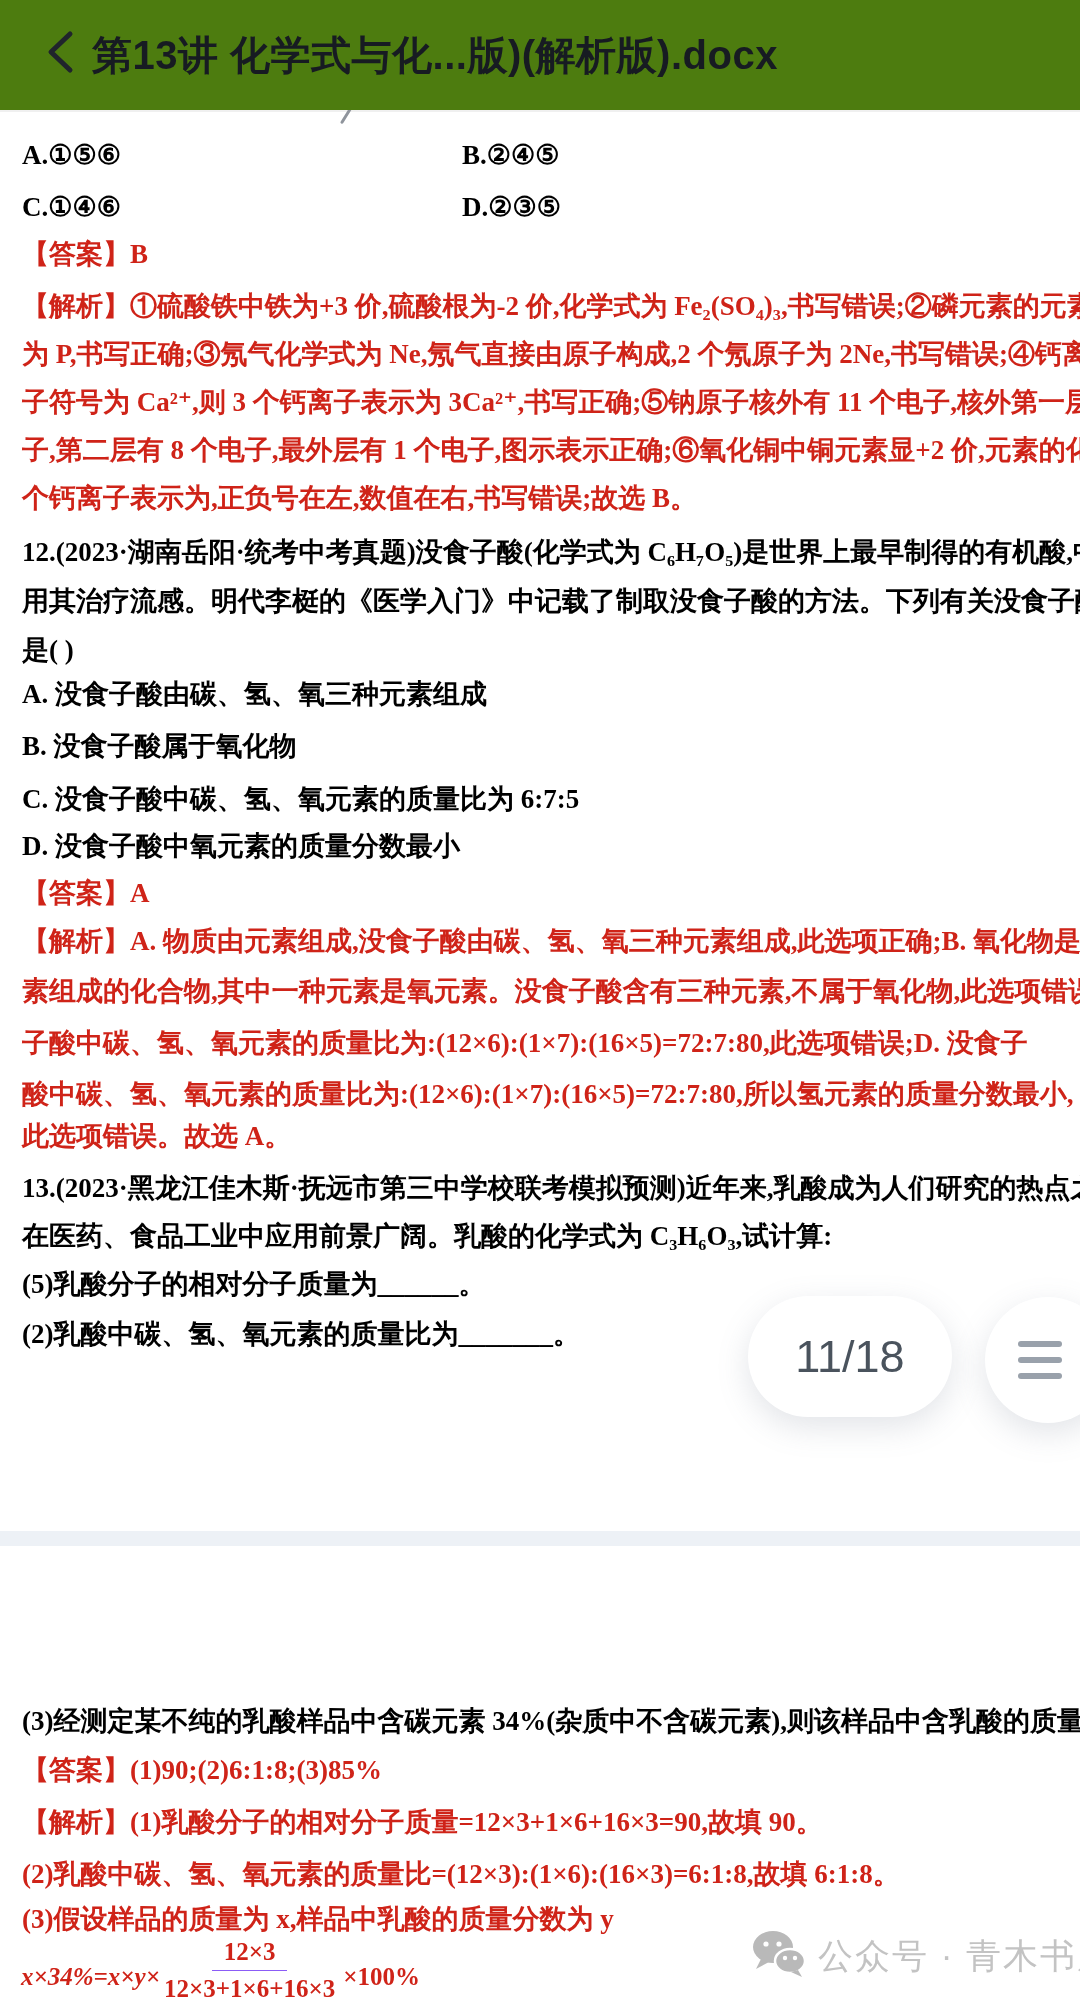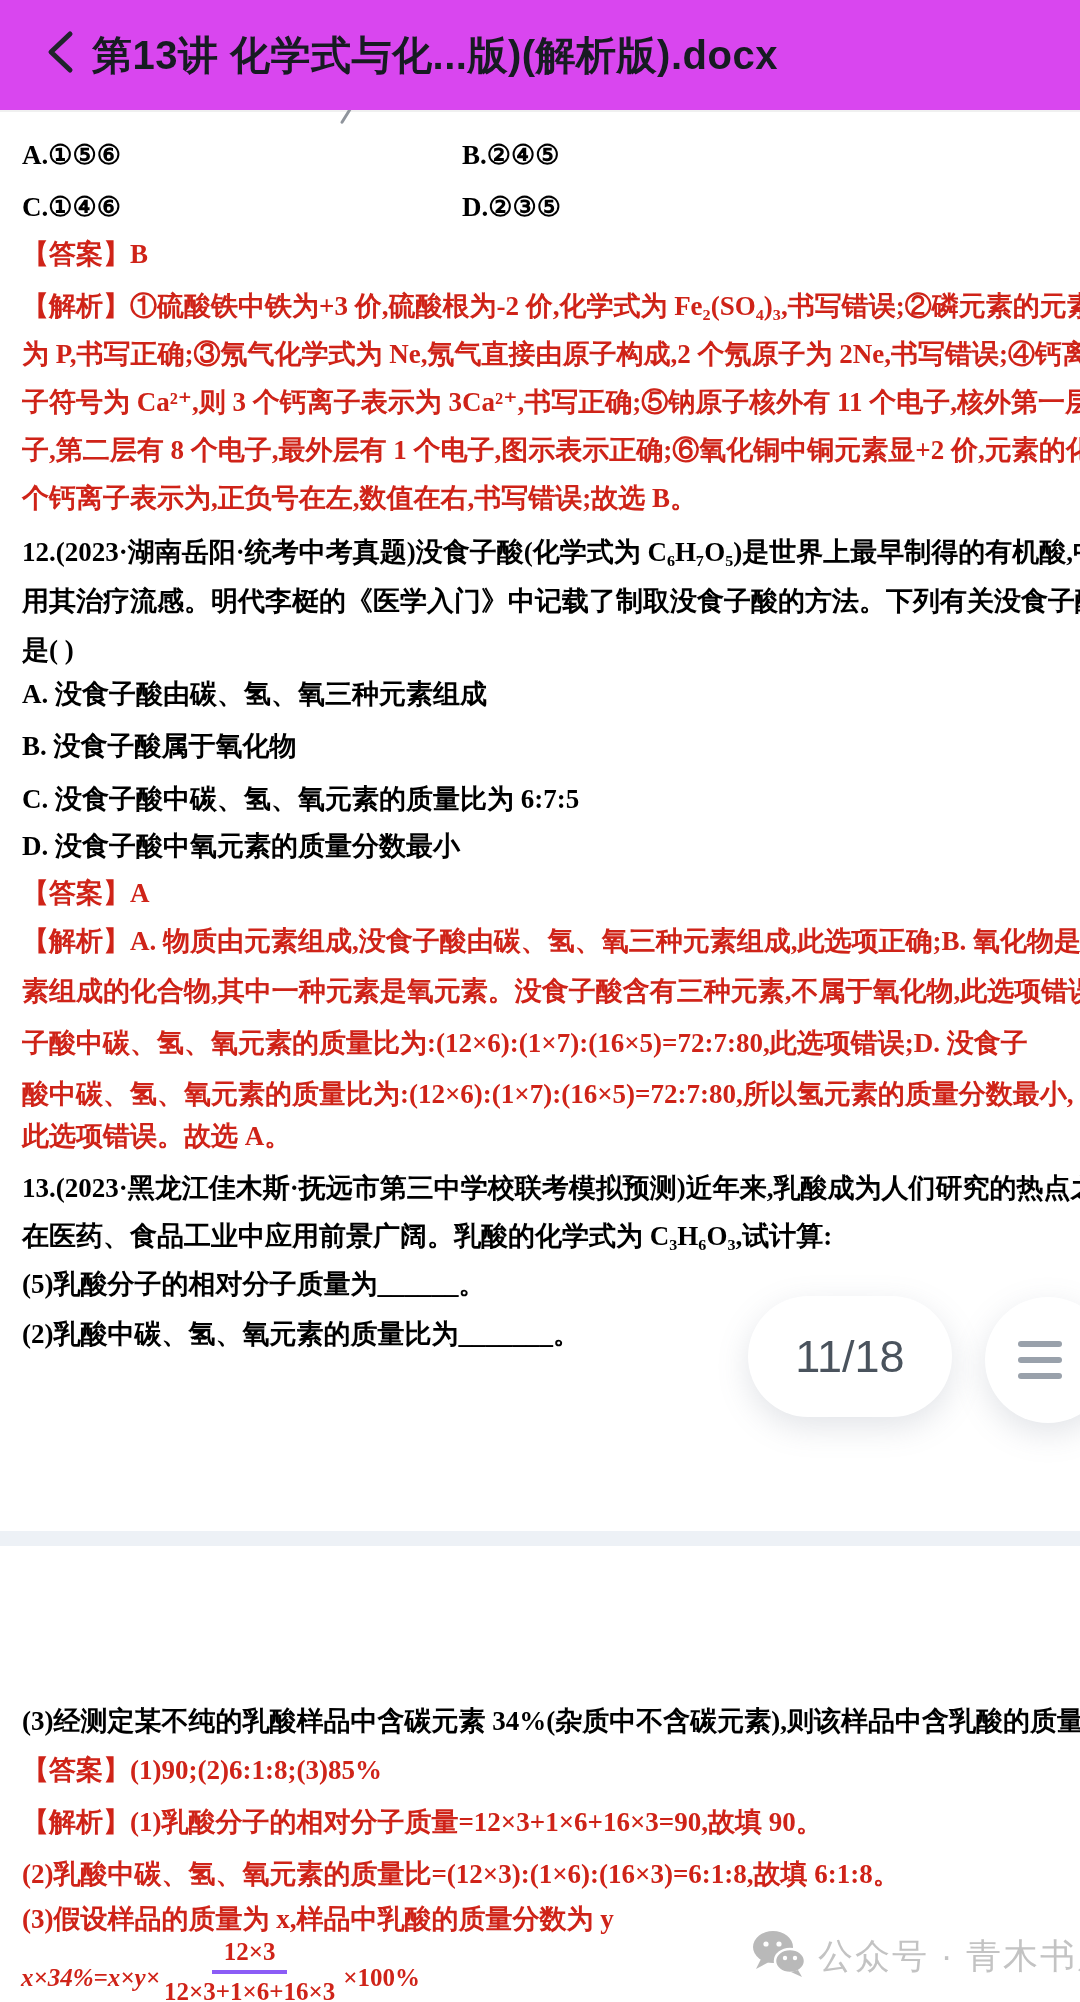--- a/index.html
+++ b/index.html
@@ -1,20 +1,20 @@
 <!DOCTYPE html>
 <html><head>
 <meta charset="utf-8">
 <style>
   html,body{margin:0;padding:0;background:#ffffff;}
   .screen{position:relative;width:1080px;height:2002px;background:#ffffff;overflow:hidden;
           font-family:"Liberation Sans","DejaVu Sans",sans-serif;}
 
   
-  .header{position:absolute;left:0;top:0;width:1080px;height:110px;background:#d946ef;z-index:5;}
+  .header{position:absolute;left:0;top:0;width:1080px;height:110px;background:#4d7c0f;z-index:5;}
   .back{position:absolute;left:36px;top:26px;width:48px;height:56px;display:flex;align-items:center;justify-content:center;cursor:pointer;}
   .title{position:absolute;left:92px;top:30px;height:50px;line-height:50px;font-size:40px;font-weight:700;
          color:#171b22;white-space:nowrap;letter-spacing:0.5px;}
   .hairline{position:absolute;left:0;top:110px;width:1080px;height:2px;background:#f0f0f0;}
   .artifact{position:absolute;left:345px;top:105px;width:3px;height:20px;background:#8f949c;transform:rotate(32deg);border-radius:2px;}
 
   
   .ln{position:absolute;left:22px;height:49px;line-height:49px;white-space:nowrap;
       font-family:"Liberation Serif","DejaVu Serif",serif;font-weight:700;font-size:27px;color:#000000;}
   .red{color:#cf2318;text-align:center;}
@@ -30,21 +30,21 @@
             box-shadow:0 10px 32px rgba(110,120,140,0.20);display:flex;flex-direction:column;align-items:flex-start;
             justify-content:center;z-index:6;cursor:pointer;padding-left:33px;box-sizing:border-box;}
   .menu-btn .bar{width:44px;height:6px;background:#99a1ab;border-radius:3px;margin:5px 0;}
 
   
   .formula{position:absolute;left:21px;top:1938px;display:flex;align-items:center;color:#cf2318;
            font-family:"Liberation Serif","DejaVu Serif",serif;font-weight:700;z-index:2;}
   .f-prefix,.f-suffix{font-size:25px;font-style:italic;white-space:nowrap;margin-top:12px;}
   .f-suffix{font-style:normal;margin-left:4px;}
   .frac{display:inline-flex;flex-direction:column;align-items:center;margin:0 4px;font-size:25px;font-style:normal;}
-  .frac .num{padding:0 12px 4px;border-bottom:4px solid #8b5cf6;line-height:28px;}
+  .frac .num{padding:0 12px 4px;border-bottom:1px solid #8b5cf6;line-height:28px;}
   .frac .den{padding-top:4px;line-height:28px;white-space:nowrap;}
 
   
   .watermark{position:absolute;left:752px;top:1930px;display:flex;align-items:center;z-index:3;}
   .watermark .wm-label{margin-left:12px;font-size:35px;color:#c3c3c3;letter-spacing:2px;white-space:nowrap;}
 </style>
 </head>
 <body>
 
 <div class="screen">

